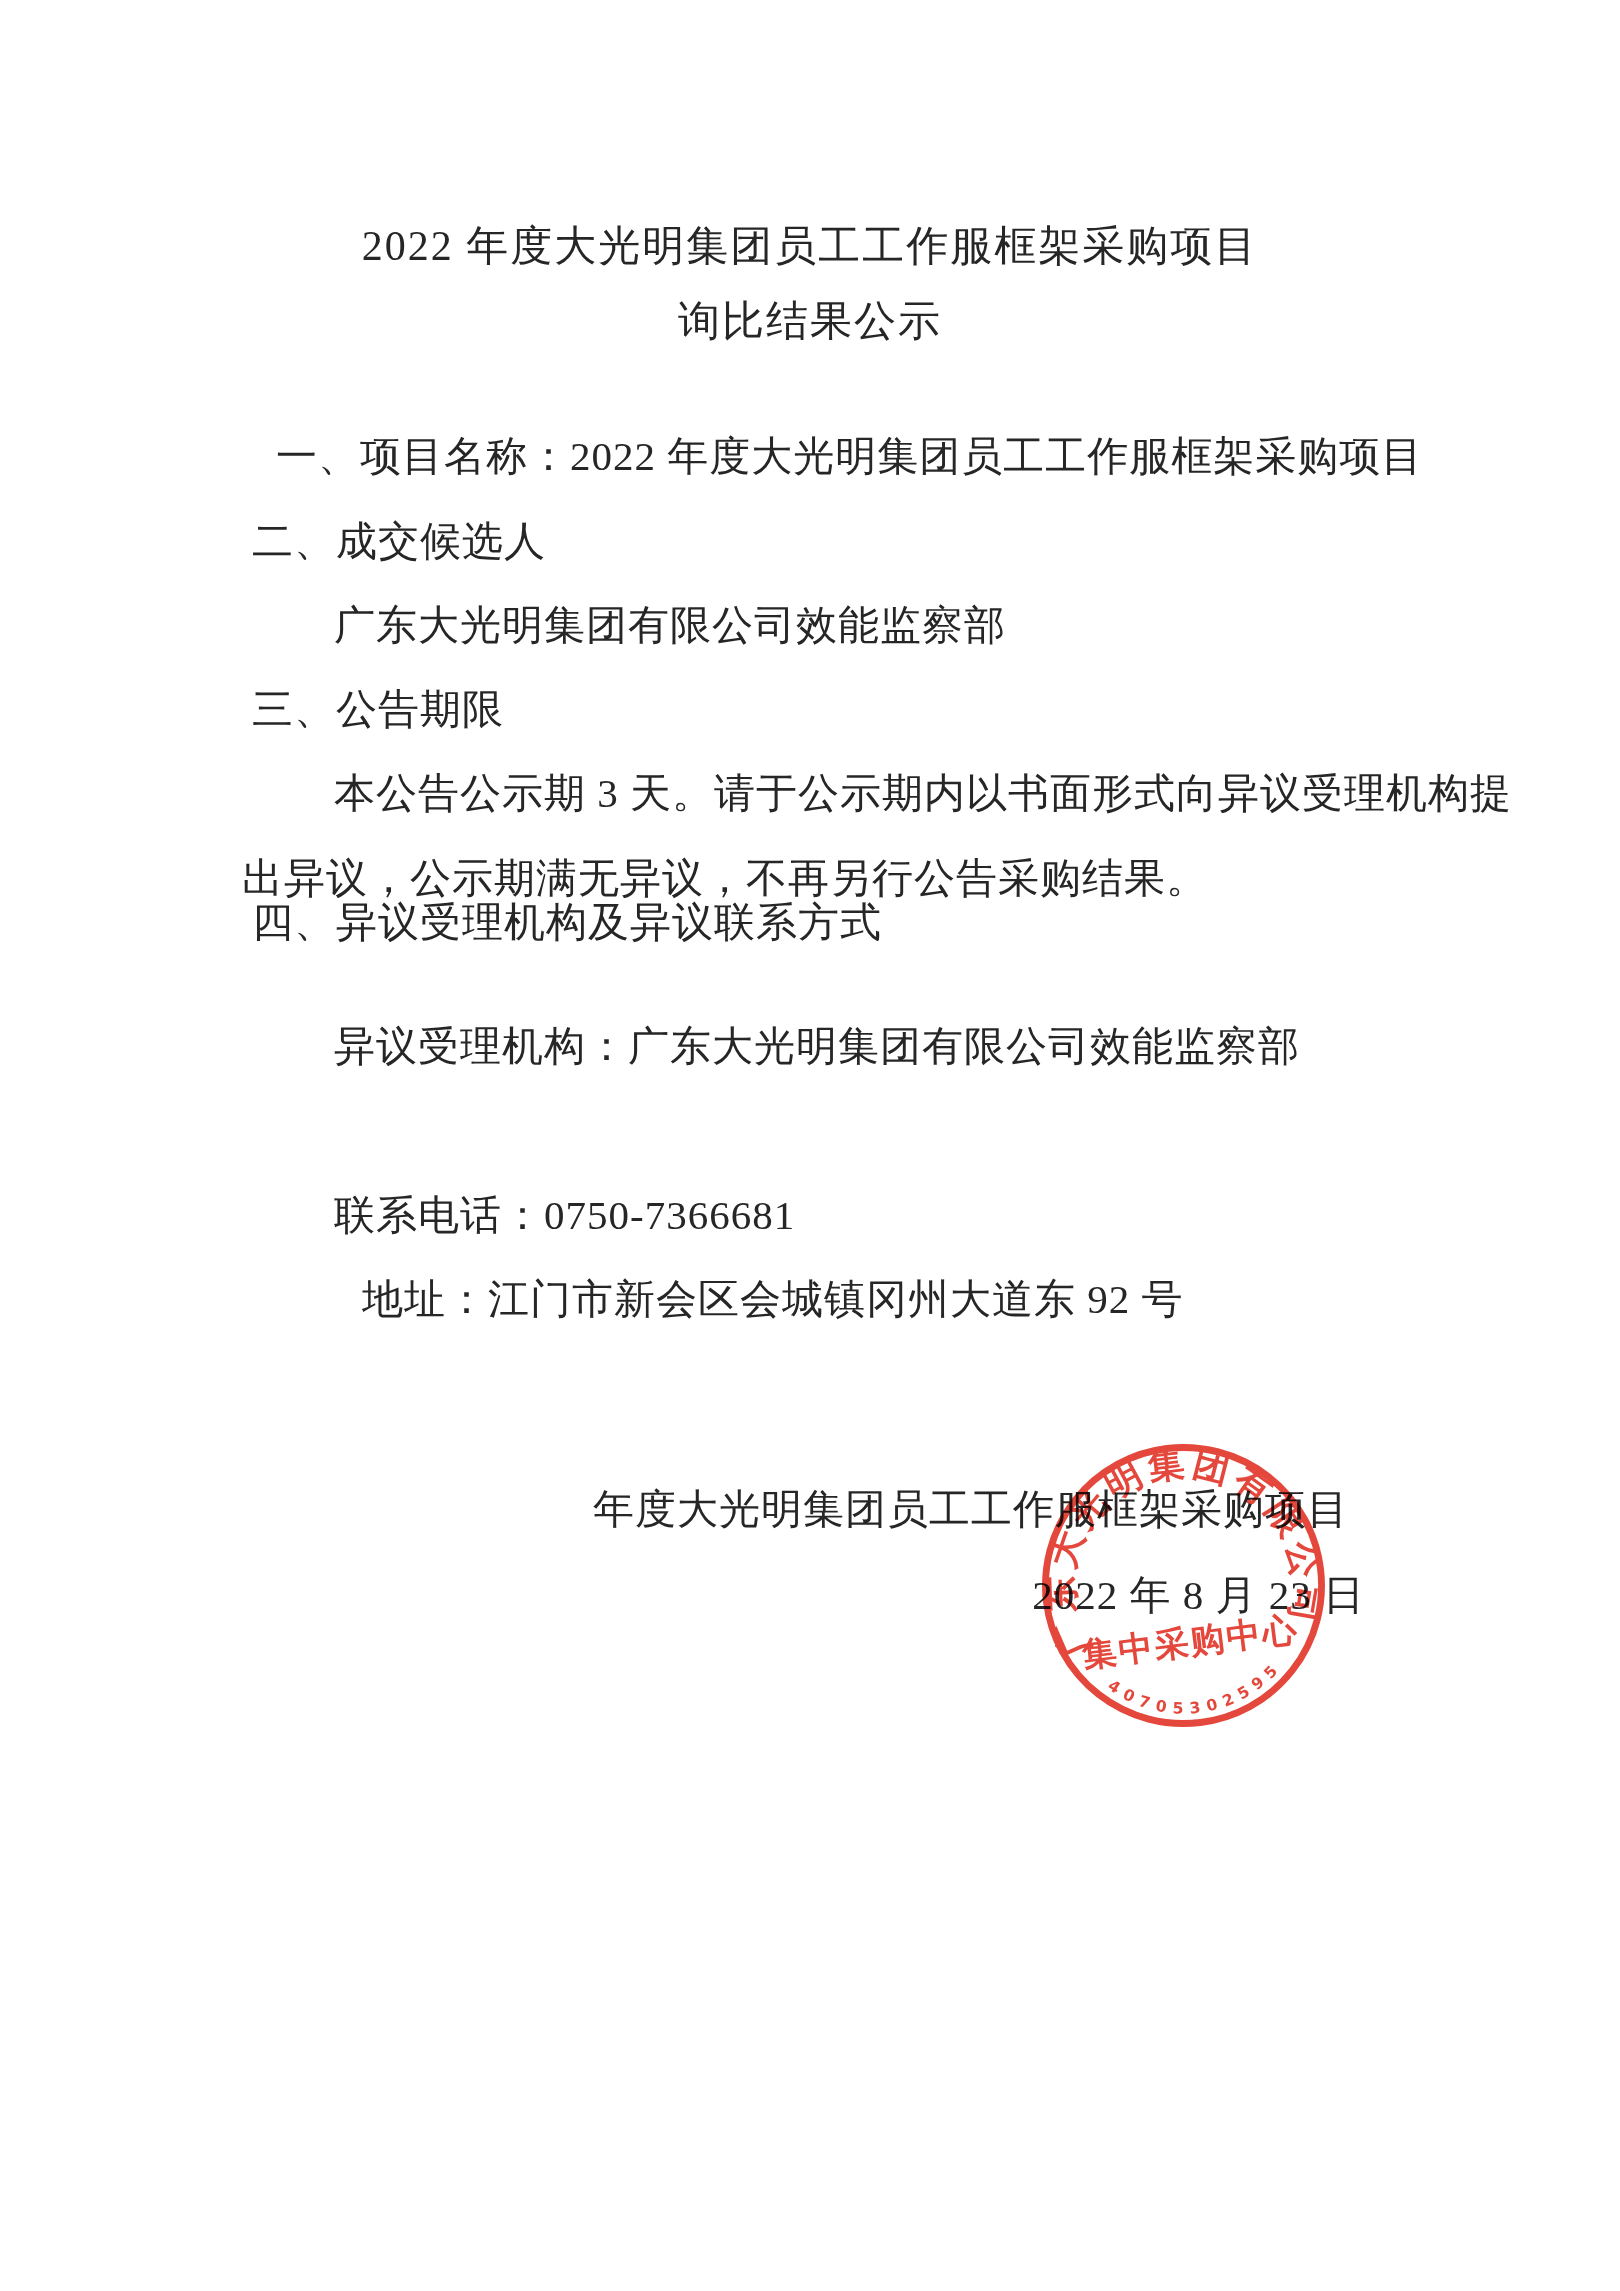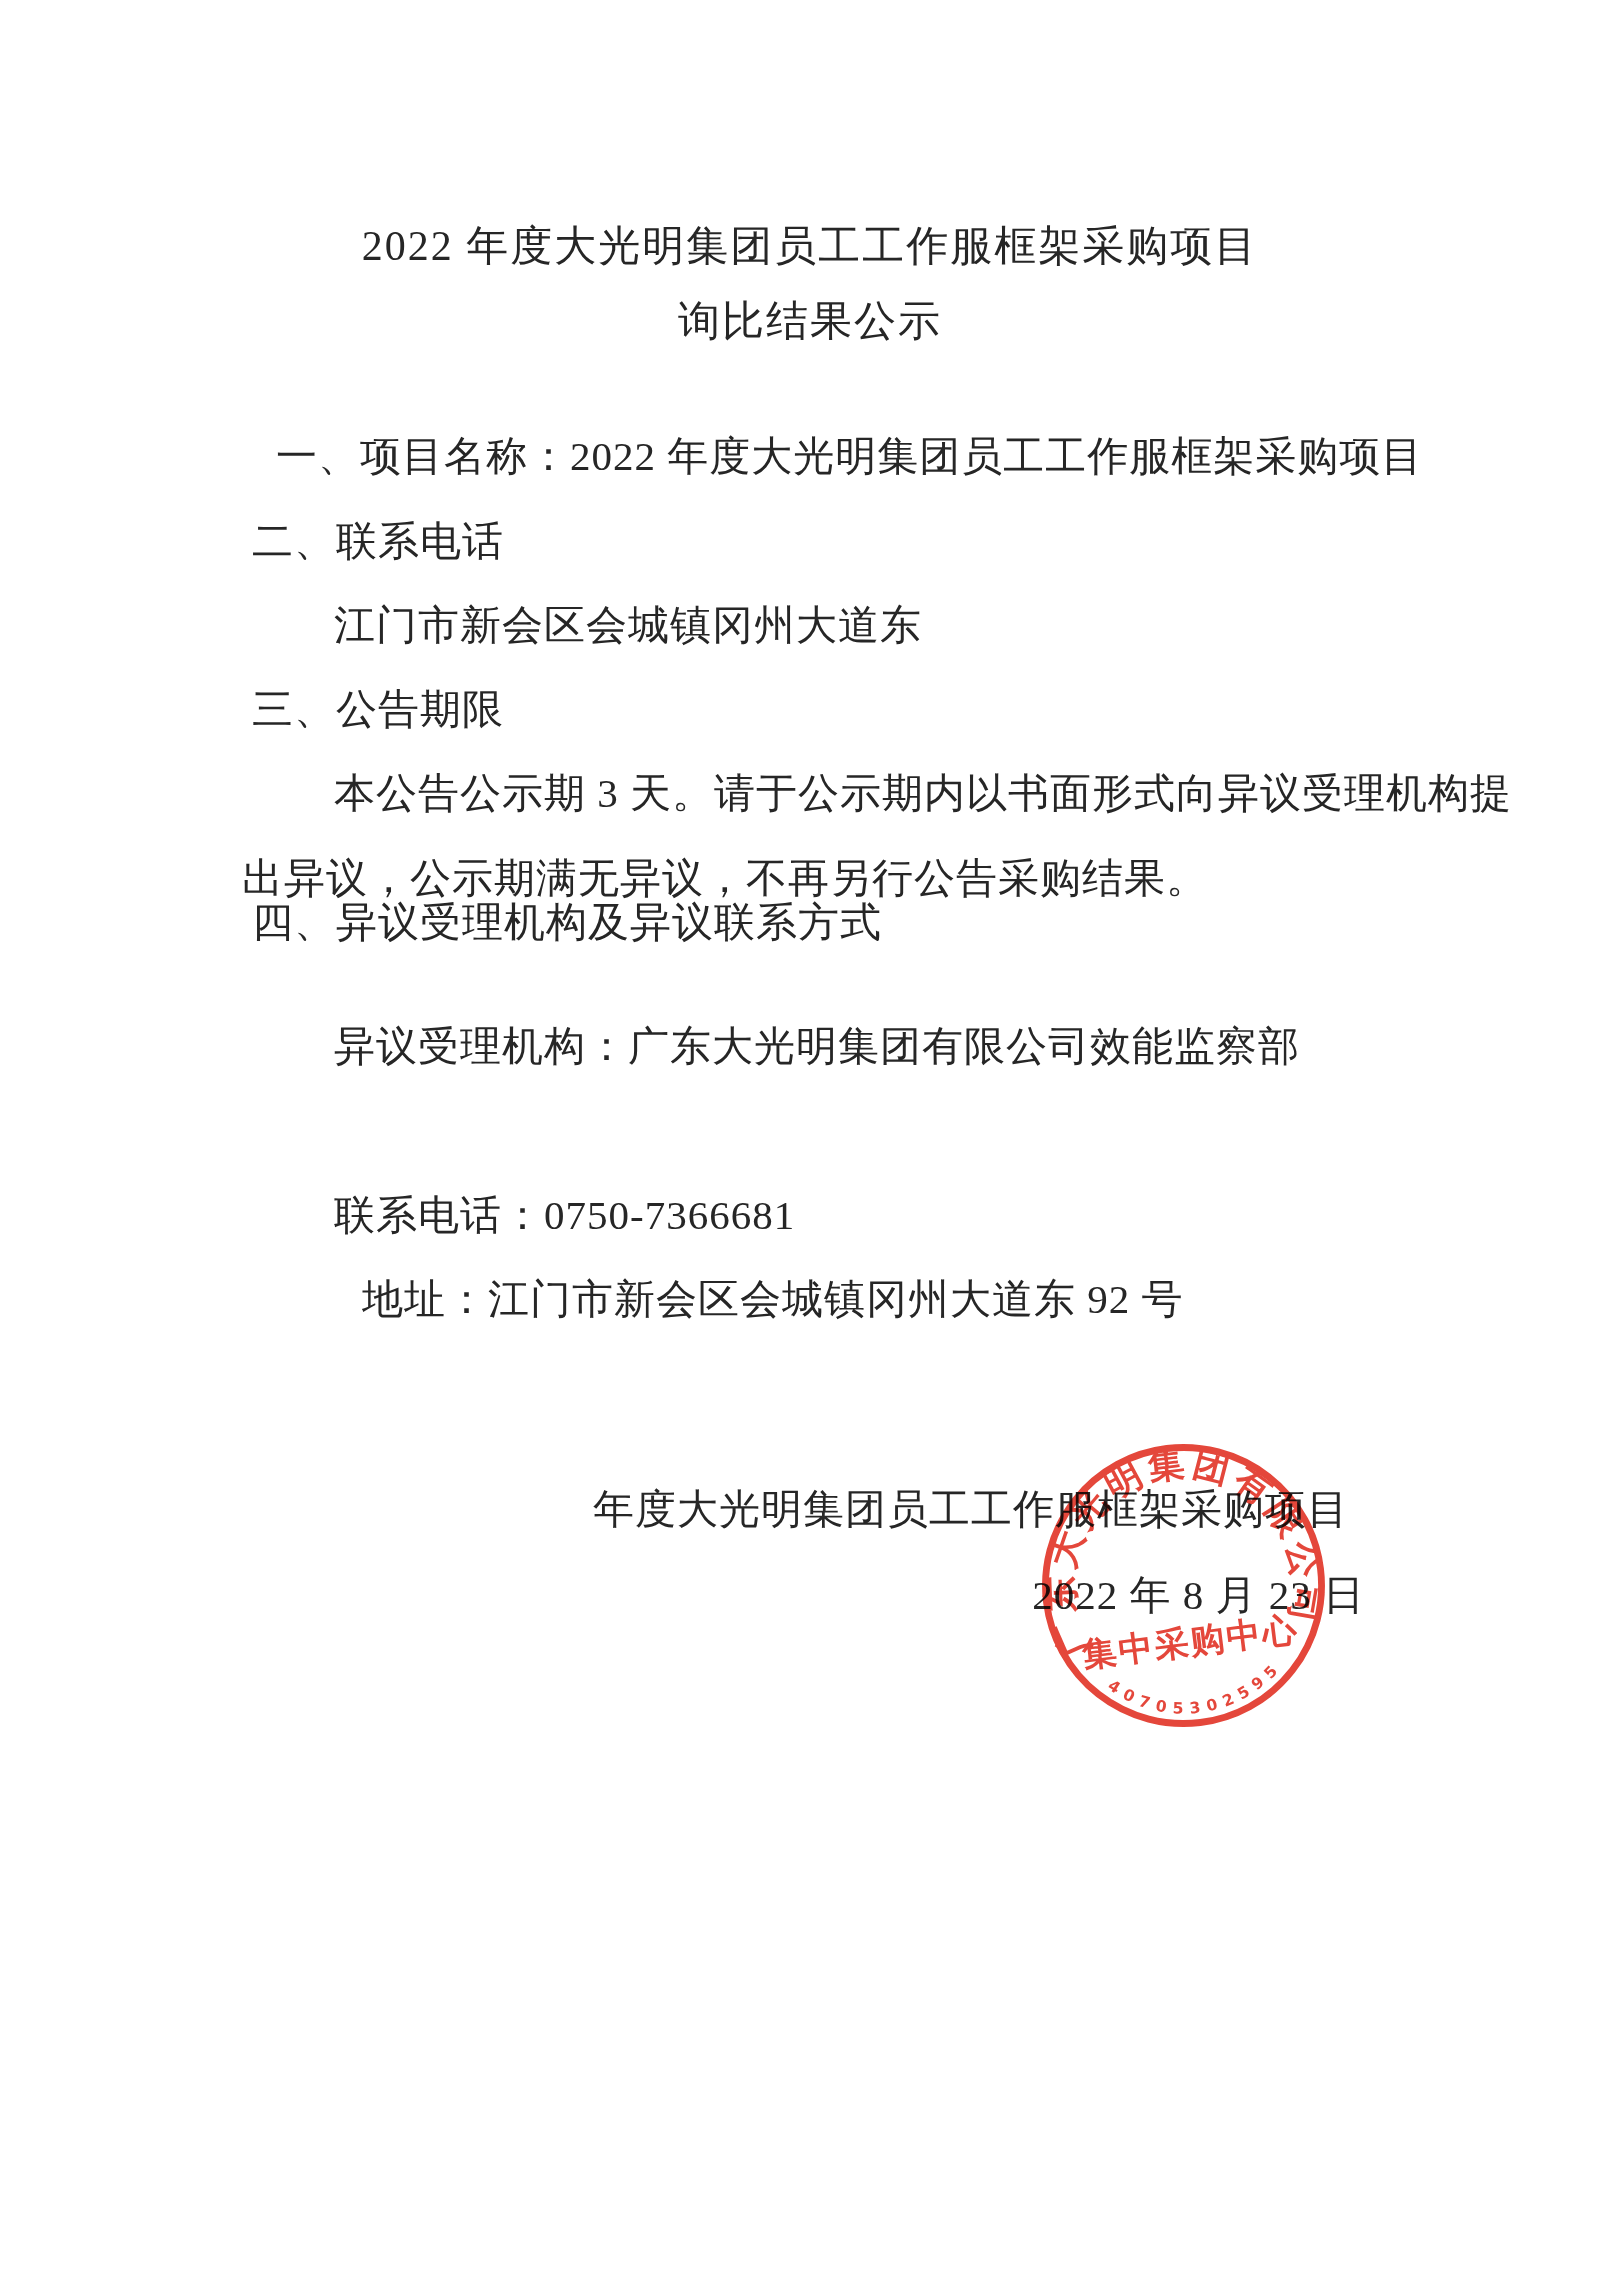--- a/index.html
+++ b/index.html
@@ -90,23 +90,23 @@
 <body>
 
 <div class="page">
 
   <div class="line title" id="title1">2022 年度大光明集团员工工作服框架采购项目</div>
 
   <div class="line title" id="title2">询比结果公示</div>
 
   <div class="line h-level" id="sec1">一、项目名称：2022 年度大光明集团员工工作服框架采购项目</div>
 
-  <div class="line h-level" id="sec2">二、联系电话</div>
+  <div class="line h-level" id="sec2">二、成交候选人</div>
 
-  <div class="line indent" id="candidate">江门市新会区会城镇冈州大道东</div>
+  <div class="line indent" id="candidate">广东大光明集团有限公司效能监察部</div>
 
   <div class="line h-level" id="sec3">三、公告期限</div>
 
   <div class="line indent" id="para1">本公告公示期 3 天。请于公示期内以书面形式向异议受理机构提</div>
 
   <div class="line" id="para2">出异议，公示期满无异议，不再另行公告采购结果。</div>
 
   <div class="line h-level" id="sec4">四、异议受理机构及异议联系方式</div>
 
   <div class="line indent" id="agency">异议受理机构：广东大光明集团有限公司效能监察部</div>

